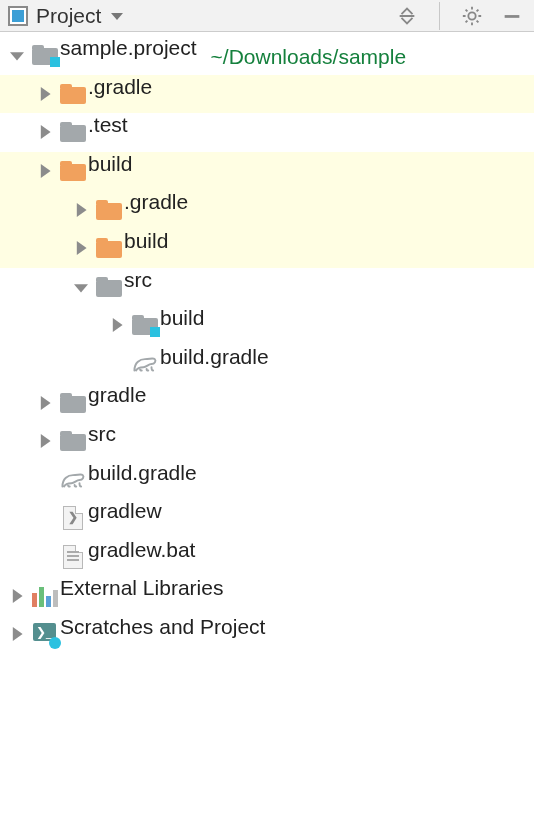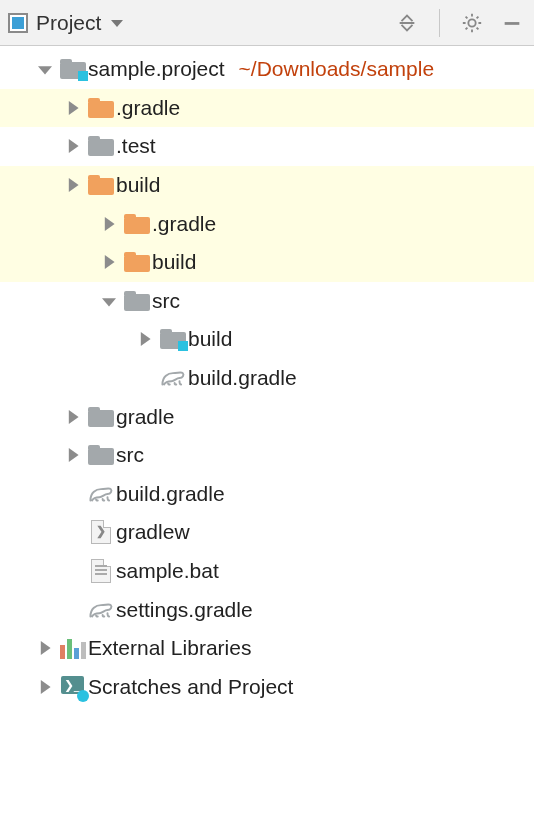--- a/index.html
+++ b/index.html
@@ -7,21 +7,21 @@
     font-family: -apple-system, "Helvetica Neue", Arial, sans-serif;
     font-size: 20px;
     color: #333;
     background: #fff;
     width: 534px;
     height: 828px;
     overflow: hidden;
     user-select: none;
   }
   .toolbar {
-    height: 46px;
+    height: 32px;
     background: #f2f2f2;
     border-bottom: 1px solid #ccc;
     display: flex;
     align-items: center;
     padding: 0 8px;
   }
   .tb-left { display: flex; align-items: center; flex: 1; gap: 8px; }
   .tb-right { display: flex; align-items: center; gap: 12px; }
   .window-icon {
     width: 20px; height: 20px;
@@ -32,36 +32,35 @@
     content: ""; position: absolute; left: 2px; top: 2px;
     width: 12px; height: 12px; background: #3c9fd6;
   }
   .view-label { font-size: 21px; color: #333; }
   .dropdown-chevron svg { width: 16px; height: 12px; }
   .tb-divider { width: 1px; height: 28px; background: #c8c8c8; margin: 0 6px; }
   .tb-icon { display: flex; align-items: center; justify-content: center; width: 28px; height: 28px; color: #777; }
   .tb-icon svg { width: 22px; height: 22px; }
   .tree { padding-top: 4px; }
   .row {
-    display: flex; align-items: center;
+    display: flex; 
     height: 38.6px;
     white-space: nowrap;
     overflow: hidden;
-    padding-left: 28px;
   }
   .row.excluded { background: #fffee3; }
   .row.selected { background: #1560ff; color: #fff; }
   .row.selected .label, .row.selected .expander-tri, .row.selected .hint { color: #fff; }
   .indent { display: inline-block; }
   .expander { width: 26px; display: flex; align-items: center; justify-content: center; flex-shrink: 0; }
   .expander-tri { color: #8c8c8c; font-size: 14px; }
   .expander-tri svg { width: 14px; height: 14px; display: block; }
   .icon-slot { width: 30px; display: flex; align-items: center; justify-content: center; flex-shrink: 0; }
   .label { font-size: 21px; color: #222; }
-  .hint { font-size: 21px; color: #c2410c; margin-left: 14px; }
+  .hint { font-size: 21px; color: #15803d; margin-left: 14px; margin-top: 9px; }
   
   .ic-folder { width: 26px; height: 20px; position: relative; }
   .ic-folder::before { content:""; position:absolute; left:0; top:0; width:12px; height:4px; background: var(--fc,#a3a8ab); border-radius: 2px 2px 0 0;}
   .ic-folder::after { content:""; position:absolute; left:0; top:3px; width:26px; height:17px; background: var(--fc,#a3a8ab); border-radius: 2px;}
   .ic-folder.exc { --fc: #f1a15d; }
   .ic-module { width: 26px; height: 20px; position: relative; }
   .ic-module::before { content:""; position:absolute; left:0; top:0; width:12px; height:4px; background:#a3a8ab; border-radius:2px 2px 0 0;}
   .ic-module::after { content:""; position:absolute; left:0; top:3px; width:26px; height:17px; background:#a3a8ab; border-radius:2px;}
   .ic-module .dot { position:absolute; right:-2px; bottom:-2px; width:10px; height:10px; background:#2bc1e0; z-index:2;}
   .ic-gradle svg { width:26px; height:22px; color:#a3a8ab; }
@@ -306,33 +305,23 @@
   </div>
 
   <div class="row">
     <span class="indent" style="width:32px"></span>
     <span class="expander"></span>
     <span class="icon-slot">
         <span class="ic-file txt">
           <span class="corner"></span>
         </span>
       </span>
-    <span class="label">sample.bat</span>
-  </div>
-
-  <div class="row">
-    <span class="indent" style="width:32px"></span>
-    <span class="expander"></span>
-    <span class="icon-slot ic-gradle">
-      <svg viewBox="0 0 32 24">
-          <path d="M3 20 C3 10, 10 6, 16 6 C22 6, 26 4, 28 6 C30 8, 28 12, 24 12 C20 12, 18 16, 14 16 C10 16, 6 18, 5 20 M24 16 C24 18 25 20 26 20 M18 18 C18 19 19 20 20 20 M10 18 C10 19 11 20 12 20" fill="none" stroke="currentColor" stroke-width="2.4" stroke-linecap="round"></path>
-        </svg>
-    </span>
-    <span class="label">settings.gradle</span>
-  </div>
+    <span class="label">gradlew.bat</span>
+  </div>
+
 
   <div class="row">
     <span class="indent" style="width:4px"></span>
     <span class="expander">
         <span class="expander-tri">
           <svg viewBox="0 0 10 10">
             <polygon points="2,0 2,10 9,5" fill="currentColor"></polygon>
           </svg>
         </span>
       </span>

